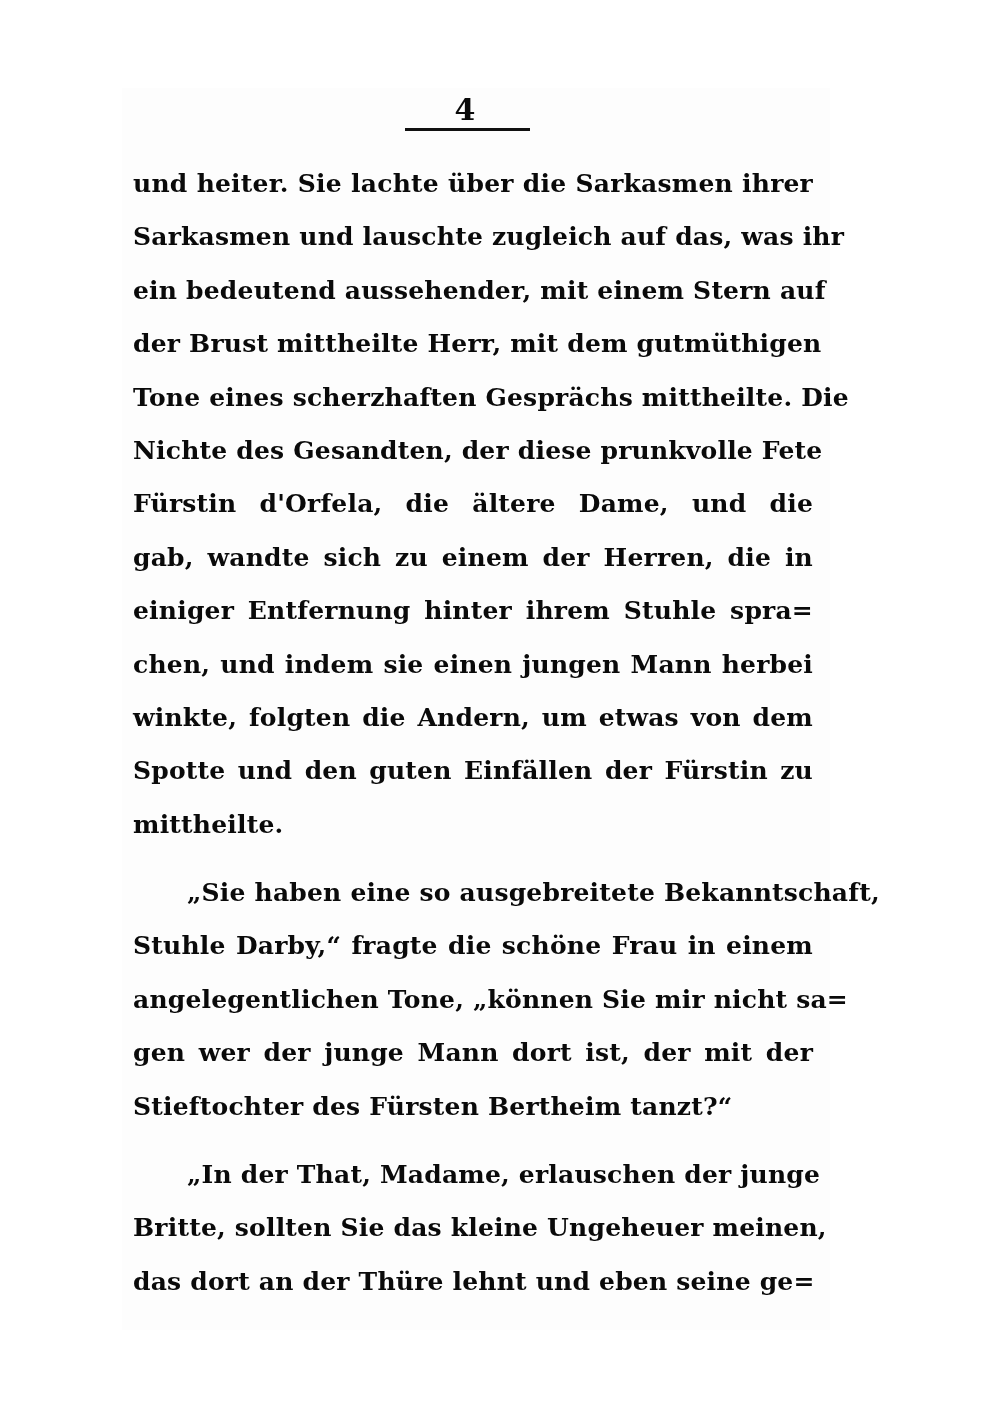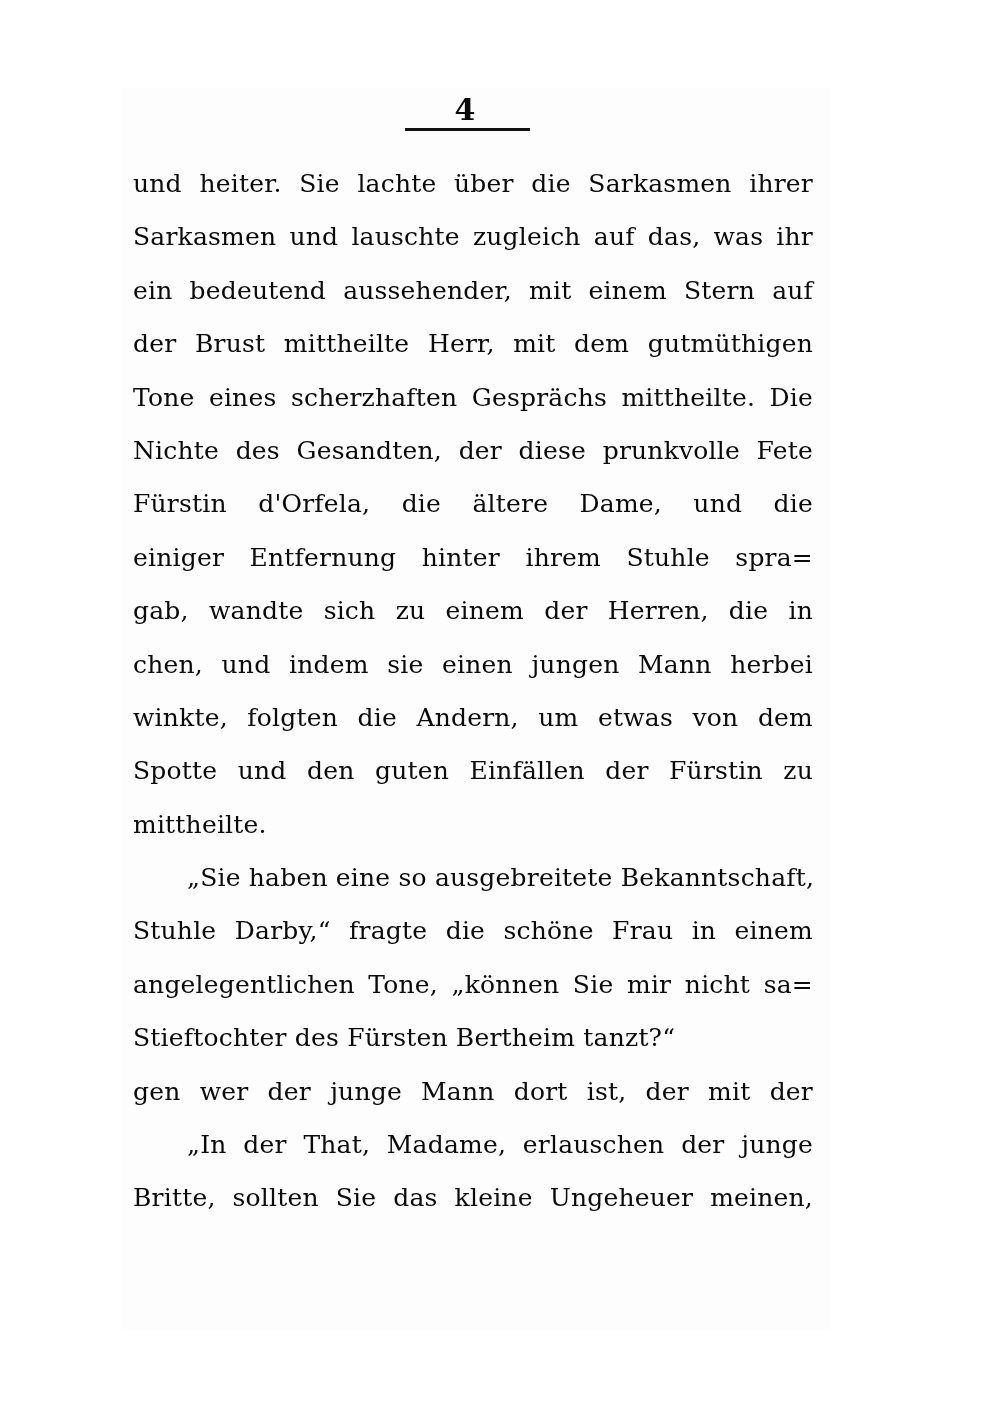--- a/index.html
+++ b/index.html
@@ -34,51 +34,52 @@
   }
   .text-block {
     position: absolute;
     left: 133px; top: 162px;
     width: 680px;
   }
   .line {
     height: 53.4px;
     line-height: 44px;
     font-size: 25px;
-    font-weight: normal;
+    font-weight: bold;
     white-space: nowrap;
     text-align: justify;
     text-align-last: justify;
     letter-spacing: 0.2px;
   }
   .line.last { text-align-last: left; }
-  .line.indent { padding-left: 54px; }
+  .line.indent { padding-left: 54px; margin-top: 15px; }
 </style>
 </head>
 <body>
 
 <div class="page-area"></div>
 
 <div class="page-number">4</div>
 <div class="page-rule"></div>
 
 <div class="text-block">
   <div class="line">und heiter.  Sie lachte über die Sarkasmen ihrer</div>
   <div class="line">Sarkasmen und lauschte zugleich auf das, was ihr</div>
   <div class="line">ein bedeutend aussehender, mit einem Stern auf</div>
   <div class="line">der Brust mittheilte Herr, mit dem gutmüthigen</div>
   <div class="line">Tone eines scherzhaften Gesprächs mittheilte.  Die</div>
   <div class="line">Nichte des Gesandten, der diese prunkvolle Fete</div>
   <div class="line">Fürstin d'Orfela, die ältere Dame, und die</div>
+  <div class="line">gab, wandte sich zu einem der Herren, die in</div>
   <div class="line">einiger Entfernung hinter ihrem Stuhle spra=</div>
-  <div class="line">gab, wandte sich zu einem der Herren, die in</div>
   <div class="line">chen, und indem sie einen jungen Mann herbei</div>
   <div class="line">winkte, folgten die Andern, um etwas von dem</div>
   <div class="line">Spotte und den guten Einfällen der Fürstin zu</div>
   <div class="line last">mittheilte.</div>
   <div class="line indent">„Sie haben eine so ausgebreitete Bekanntschaft,</div>
   <div class="line">Stuhle Darby,“ fragte die schöne Frau in einem</div>
   <div class="line">angelegentlichen Tone, „können Sie mir nicht sa=</div>
+  <div class="line">gen wer der junge Mann dort ist, der mit der</div>
   <div class="line last">Stieftochter des Fürsten Bertheim tanzt?“</div>
-  <div class="line">gen wer der junge Mann dort ist, der mit der</div>
   <div class="line indent">„In der That, Madame, erlauschen der junge</div>
   <div class="line">Britte, sollten Sie das kleine Ungeheuer meinen,</div>
+  <div class="line">das dort an der Thüre lehnt und eben seine ge=</div>
 </div>
 
 </body></html>

